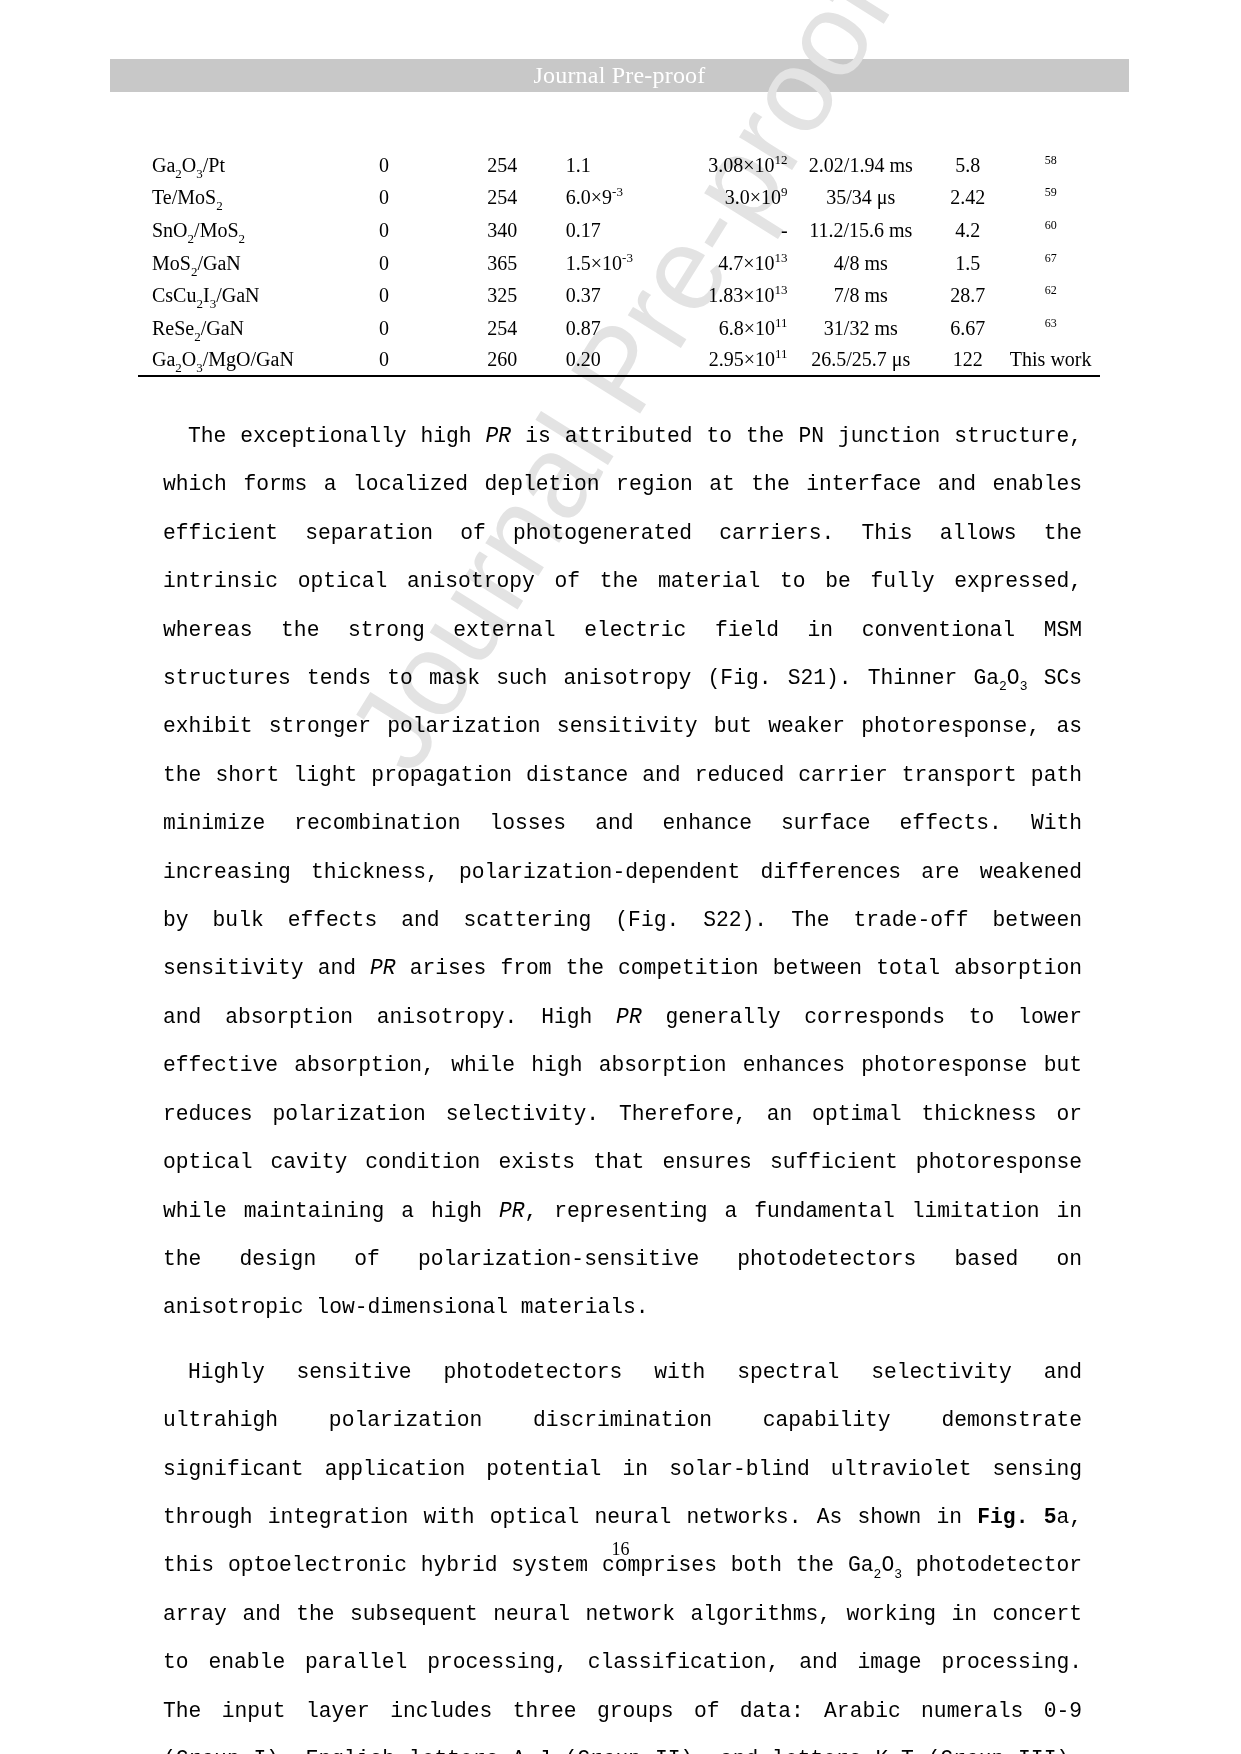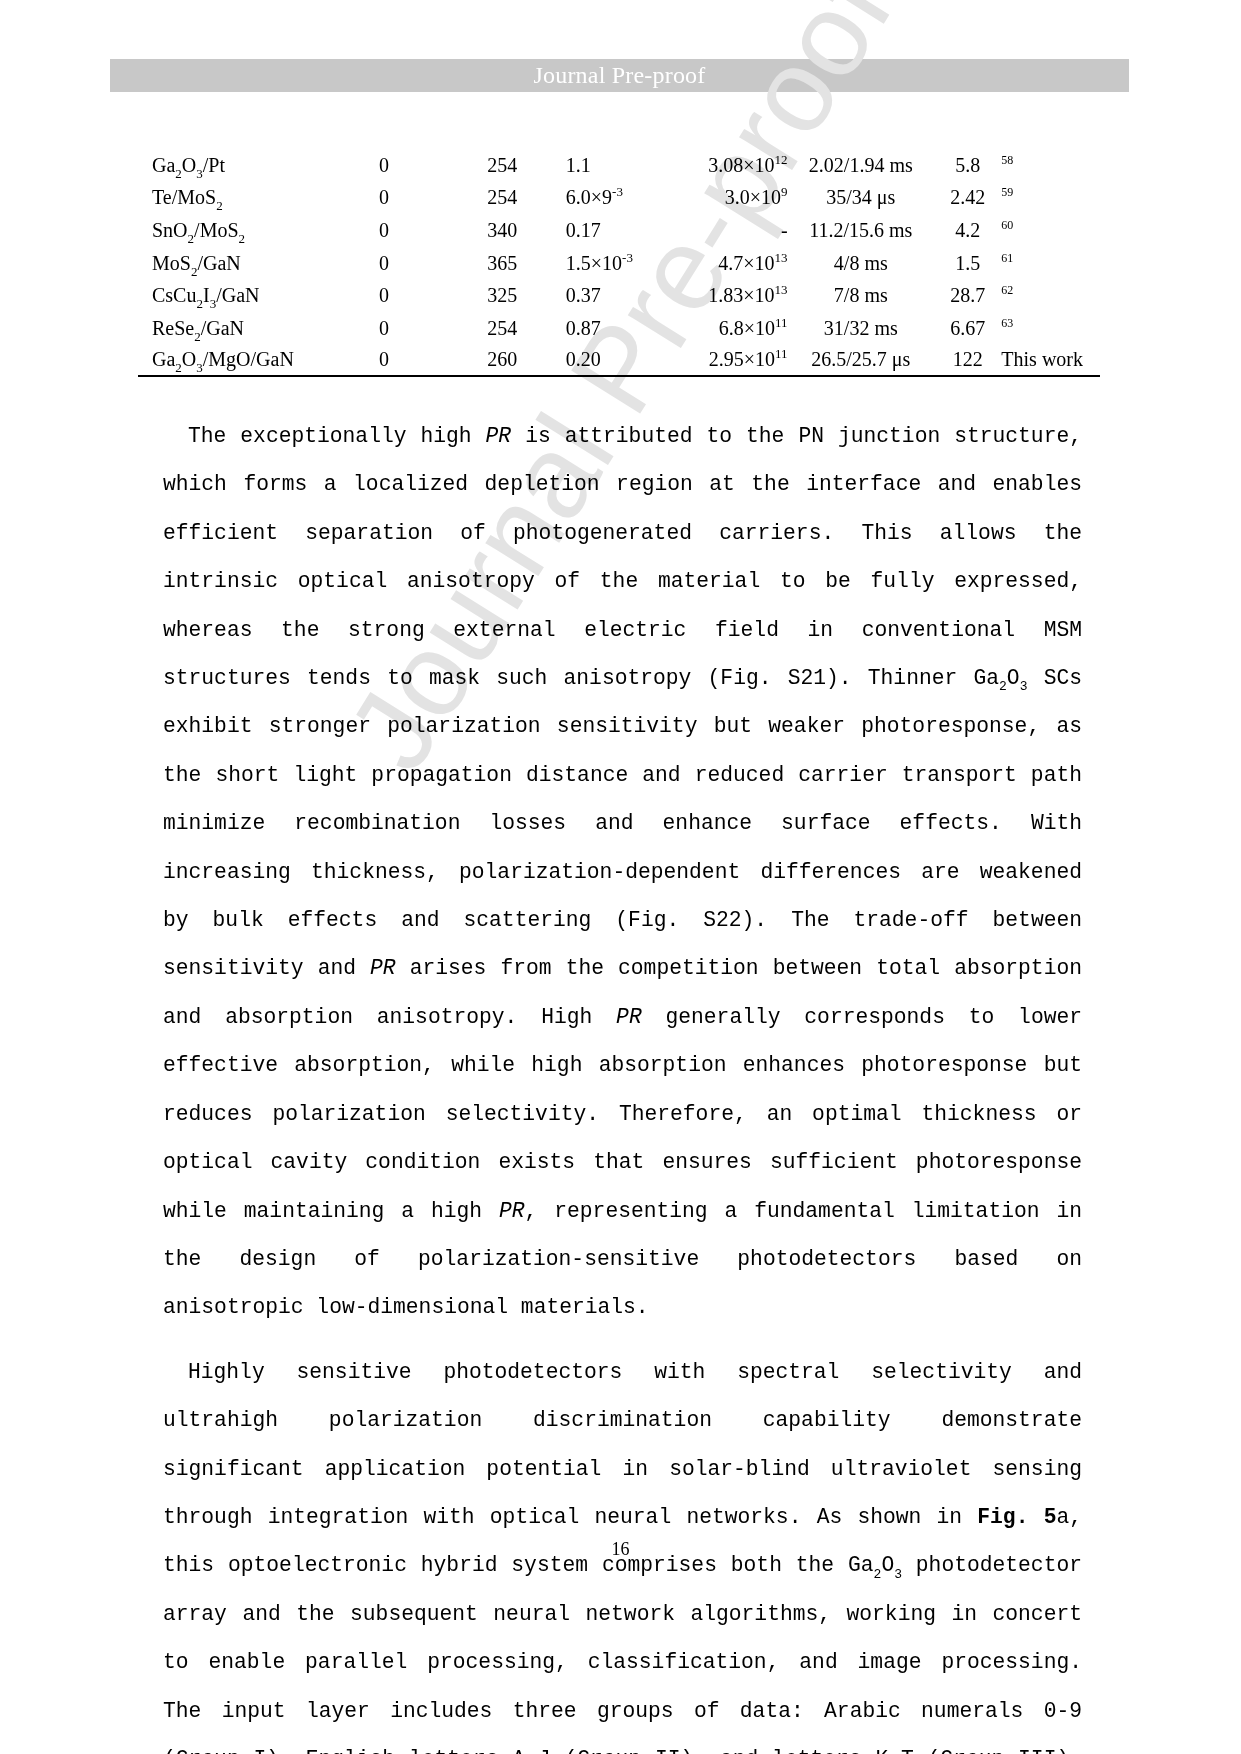--- a/index.html
+++ b/index.html
@@ -69,21 +69,21 @@
     border-bottom: 2.5px solid #000;
     height: 30px;
   }
   td.c0 { width: 180px; text-align: left; padding-left: 14px !important; }
   td.c1 { width: 118px; text-align: center; }
   td.c2 { width: 135px; text-align: center; }
   td.c3 { width: 98px; text-align: left; }
   td.c4 { width: 130px; text-align: right; }
   td.c5 { width: 150px; text-align: center; }
   td.c6 { width: 70px; text-align: center; }
-  td.c7 { width: 100px; text-align: left; }
+  td.c7 { width: 100px; text-align: center; }
   td.c7 .refnum { font-size: 12px; position: relative; top: -8px; }
   sup, sub { font-size: 13px; line-height: 0; }
   sub { position: relative; top: 1px; }
   .body-text {
     position: absolute;
     left: 147px;
     top: 396px;
     width: 951px;
     font-size: 21.3px;
     line-height: 48.4px;
@@ -152,21 +152,21 @@
         <td class="c7"><span class="refnum">60</span></td>
       </tr>
       <tr>
         <td class="c0"><span>MoS</span><sub>2</sub><span>/GaN</span></td>
         <td class="c1">0</td>
         <td class="c2">365</td>
         <td class="c3"><span>1.5×10</span><sup>-3</sup></td>
         <td class="c4"><span>4.7×10</span><sup>13</sup></td>
         <td class="c5">4/8 ms</td>
         <td class="c6">1.5</td>
-        <td class="c7"><span class="refnum">61</span></td>
+        <td class="c7"><span class="refnum">67</span></td>
       </tr>
       <tr>
         <td class="c0"><span>CsCu</span><sub>2</sub><span>I</span><sub>3</sub><span>/GaN</span></td>
         <td class="c1">0</td>
         <td class="c2">325</td>
         <td class="c3"><span>0.37</span></td>
         <td class="c4"><span>1.83×10</span><sup>13</sup></td>
         <td class="c5">7/8 ms</td>
         <td class="c6">28.7</td>
         <td class="c7"><span class="refnum">62</span></td>

